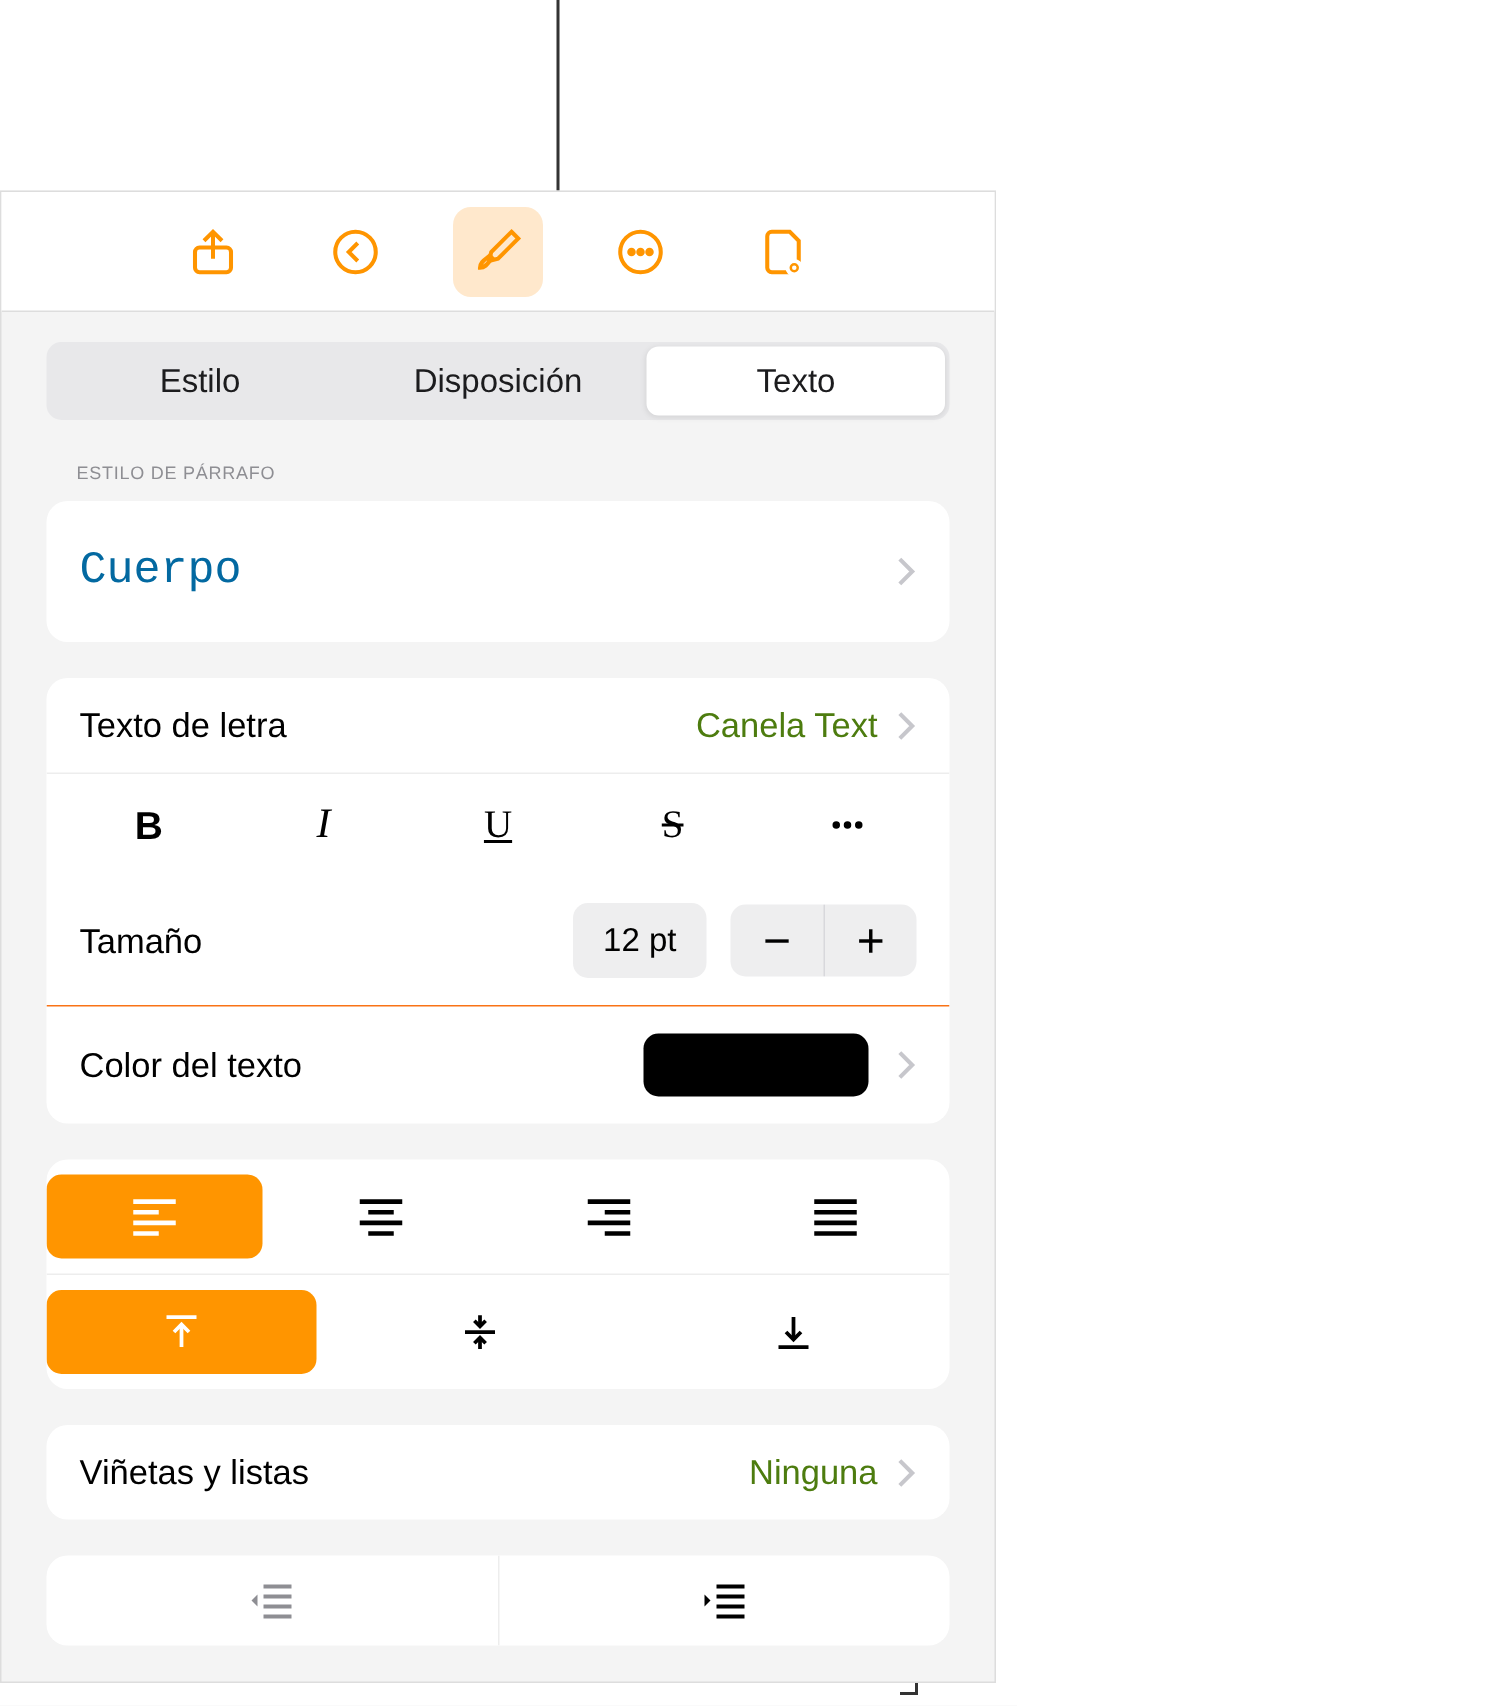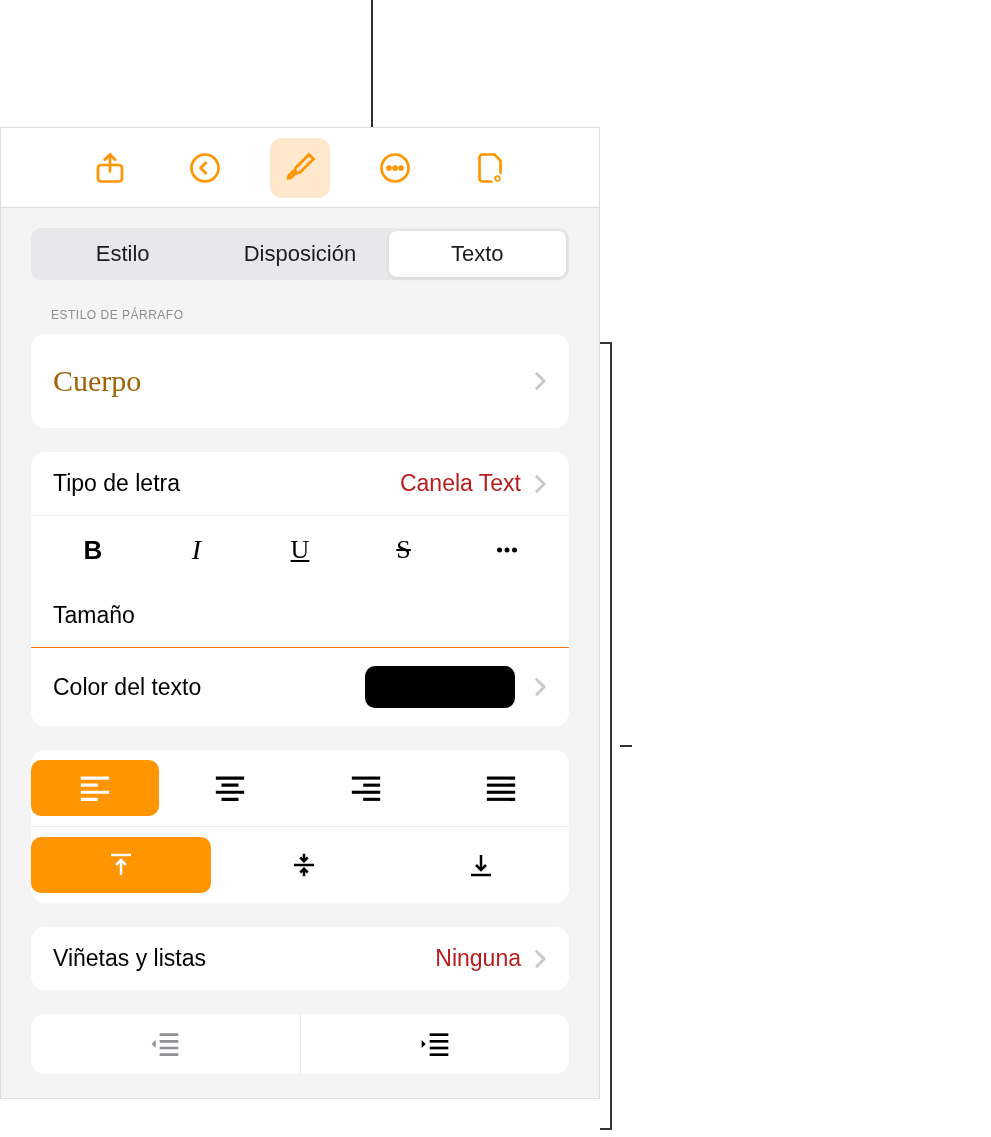--- a/index.html
+++ b/index.html
@@ -11,21 +11,21 @@
     body {
       background: #ffffff;
       width: 991px;
       height: 1137px;
       position: relative;
     }
     .panel-container {
       position: absolute;
       left: 0;
       top: 127px;
-      width: 600px;
+      width: 664px;
       border: 1px solid #ddd;
       background: #f4f4f4;
     }
     .toolbar {
       display: flex;
       justify-content: center;
       align-items: center;
       gap: 35px;
       height: 80px;
       background: #ffffff;
@@ -91,26 +91,26 @@
       color: #000;
       cursor: pointer;
     }
     .row + .row {
       border-top: 1px solid #f97316;
     }
     .row-large {
       padding: 30px 22px;
     }
     .paragraph-style-name {
-      font-family: Liberation Serif, serif;
+      font-family: Liberation Mono, monospace;
       font-size: 30px;
-      color: #a16207;
+      color: #0369a1;
     }
     .value-text {
-      color: #b91c1c;
+      color: #4d7c0f;
       font-size: 23px;
       margin-right: 12px;
     }
     .chevron {
       color: #c7c7cc;
       width: 14px;
       height: 22px;
       flex-shrink: 0;
     }
     .row-right {
@@ -333,21 +333,21 @@
     <div class="row row-large">
       <span class="paragraph-style-name">Cuerpo</span>
       <svg class="chevron" viewBox="0 0 10 16" fill="none" stroke="currentColor" stroke-width="2">
           <path d="M2 2l6 6-6 6"></path>
         </svg>
     </div>
   </div>
 
   <div class="card">
     <div class="row">
-      <span>Tipo de letra</span>
+      <span>Texto de letra</span>
       <div class="row-right">
         <span class="value-text">Canela Text</span>
         <svg class="chevron" viewBox="0 0 10 16" fill="none" stroke="currentColor" stroke-width="2">
             <path d="M2 2l6 6-6 6"></path>
           </svg>
       </div>
     </div>
     <div class="format-buttons">
       <div class="format-btn">B</div>
       <div class="format-btn italic">I</div>
@@ -356,20 +356,27 @@
       <div class="format-btn">
         <svg viewBox="0 0 24 24" fill="currentColor">
           <circle cx="6" cy="12" r="2"></circle>
             <circle cx="12" cy="12" r="2"></circle>
             <circle cx="18" cy="12" r="2"></circle>
         </svg>
       </div>
     </div>
     <div class="row">
       <span>Tamaño</span>
+      <div class="row-right">
+        <div class="size-value">12 pt</div>
+        <div class="stepper">
+          <div class="stepper-btn">−</div>
+          <div class="stepper-btn">+</div>
+        </div>
+      </div>
     </div>
     <div class="row">
       <span>Color del texto</span>
       <div class="row-right">
         <div class="color-swatch"></div>
         <svg class="chevron" viewBox="0 0 10 16" fill="none" stroke="currentColor" stroke-width="2">
             <path d="M2 2l6 6-6 6"></path>
           </svg>
       </div>
     </div>

